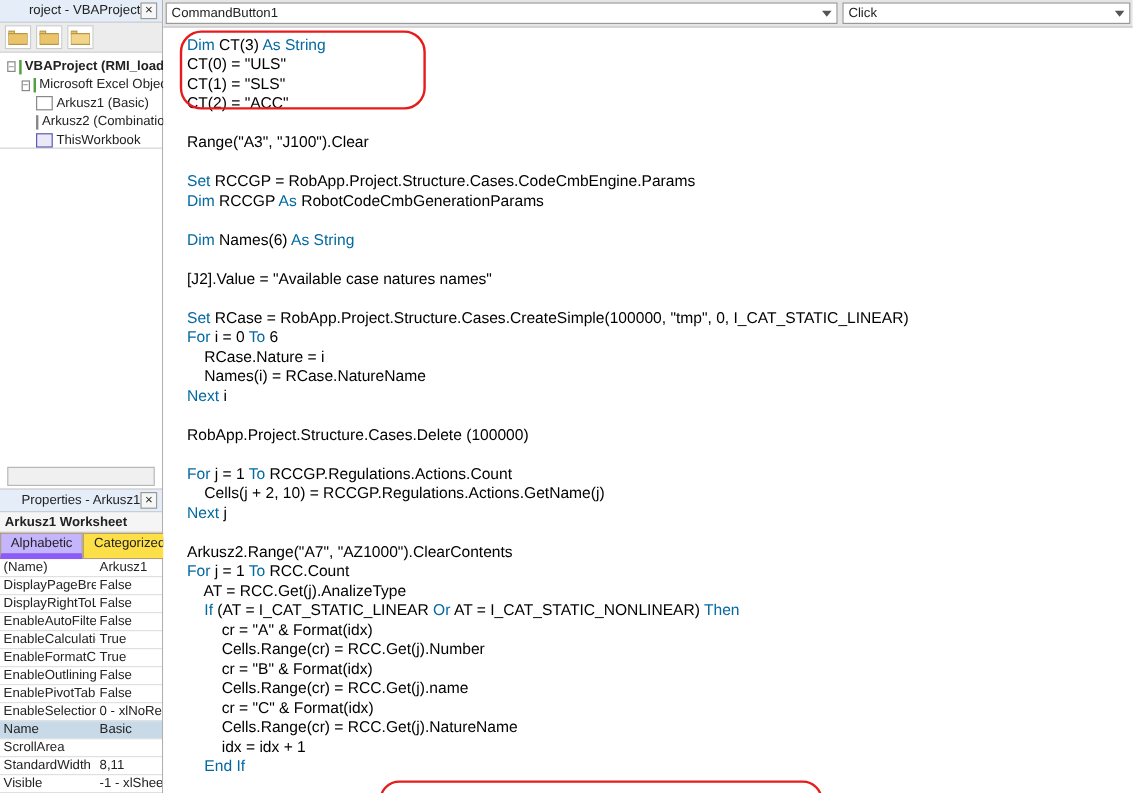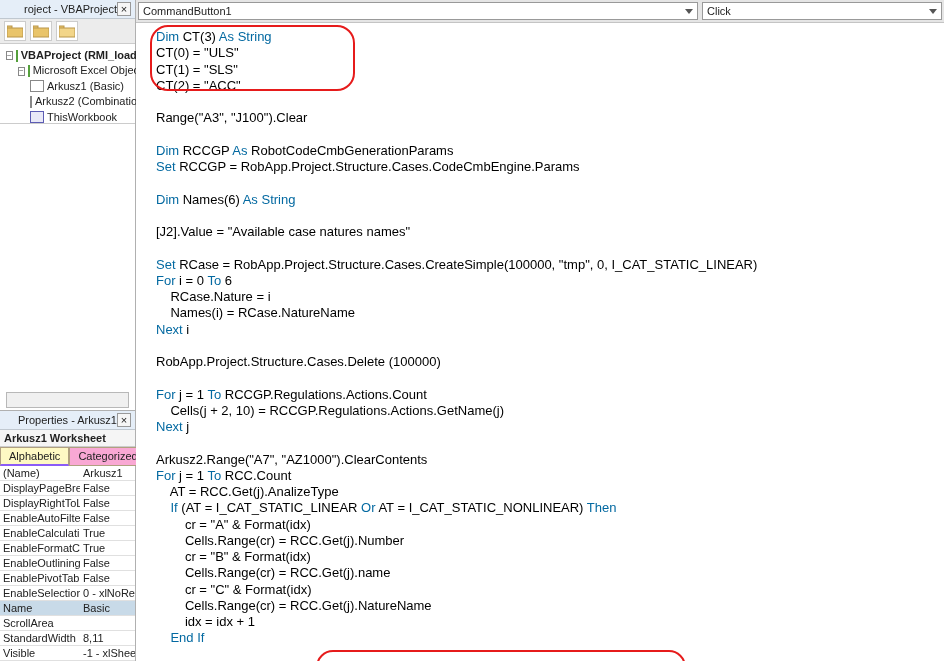--- a/index.html
+++ b/index.html
@@ -19,22 +19,22 @@
   .ico { width:14px; height:12px; display:inline-block;}
   .ico-xls { background:#dbeedc; border:1px solid #55a03c;}
   .ico-sheet { background:#fff; border:1px solid #888;}
   .ico-book { background:#e9e9f7; border:1px solid #5c5cb4;}
   .scroll-spacer { flex:1; background:#fff; position:relative;}
   .scroll-spacer::after { content:""; position:absolute; bottom:2px; left:6px; right:6px; height:14px; background:#f0f0f0; border:1px solid #b8b8b8;}
   .scroll-thumb { position:absolute; bottom:3px; left:32px; width:18px; height:12px; background:#d4d4d4; border:1px solid #888;}
   .props { display:flex; flex-direction:column; border-top:1px solid #b0b0b0;}
   .props-sub { padding:2px 4px; background:#f5f5f5; border-bottom:1px solid #ccc; font-size:11px;}
   .tabs { display:flex; background:#ece9e0; font-size:11px; }
-  .tab { padding:2px 8px; border:1px solid #b0a080; background:#f9a8d4; cursor:pointer;}
-  .tab.active { background:#fef9c3; border-bottom:2px solid #8b5cf6;}
+  .tab { padding:2px 8px; border:1px solid #b0a080; background:#fde047; cursor:pointer;}
+  .tab.active { background:#c4b5fd; border-bottom:5px solid #8b5cf6;}
   .tab:not(.active){ border-bottom:1px solid #b0a080;}
   .prop-grid { background:#fff; font-size:11px; }
   .prow { display:flex; border-bottom:1px solid #e0e0e0;}
   .prow.sel { background:#c8dae8;}
   .pcell { padding:1px 3px; overflow:hidden; white-space:nowrap;}
   .pcell.k { width:80px; }
   .pcell.v { flex:1; }
   .rightcol { flex:1; display:flex; flex-direction:column; background:#fff;}
   .dd-row { display:flex; gap:4px; padding:2px 2px; background:#e5e5e5; border-bottom:1px solid #c4c4c4;}
   .dd { background:#fff; border:1px solid #999; padding:2px 4px; display:flex; align-items:center; justify-content:space-between; cursor:pointer;}
@@ -188,22 +188,22 @@
     <div class="codepane" id="codePane">
       <div class="redring r1"></div>
       <div class="redring r2"></div>
     <div class="code-line"><span class="kw">Dim</span> CT(3) <span class="kw">As String</span></div>
         <div class="code-line">CT(0) = "ULS"</div>
         <div class="code-line">CT(1) = "SLS"</div>
         <div class="code-line">CT(2) = "ACC"</div>
         <div class="code-line">&nbsp;</div>
         <div class="code-line">Range("A3", "J100").Clear</div>
         <div class="code-line">&nbsp;</div>
+        <div class="code-line"><span class="kw">Set</span> RCCGP = RobApp.Project.Structure.Cases.CodeCmbEngine.Params</div>
         <div class="code-line"><span class="kw">Dim</span> RCCGP <span class="kw">As</span> RobotCodeCmbGenerationParams</div>
-        <div class="code-line"><span class="kw">Set</span> RCCGP = RobApp.Project.Structure.Cases.CodeCmbEngine.Params</div>
         <div class="code-line">&nbsp;</div>
         <div class="code-line"><span class="kw">Dim</span> Names(6) <span class="kw">As String</span></div>
         <div class="code-line">&nbsp;</div>
         <div class="code-line">[J2].Value = "Available case natures names"</div>
         <div class="code-line">&nbsp;</div>
         <div class="code-line"><span class="kw">Set</span> RCase = RobApp.Project.Structure.Cases.CreateSimple(100000, "tmp", 0, I_CAT_STATIC_LINEAR)</div>
         <div class="code-line"><span class="kw">For</span> i = 0 <span class="kw">To</span> 6</div>
         <div class="code-line">    RCase.Nature = i</div>
         <div class="code-line">    Names(i) = RCase.NatureName</div>
         <div class="code-line"><span class="kw">Next</span> i</div>

